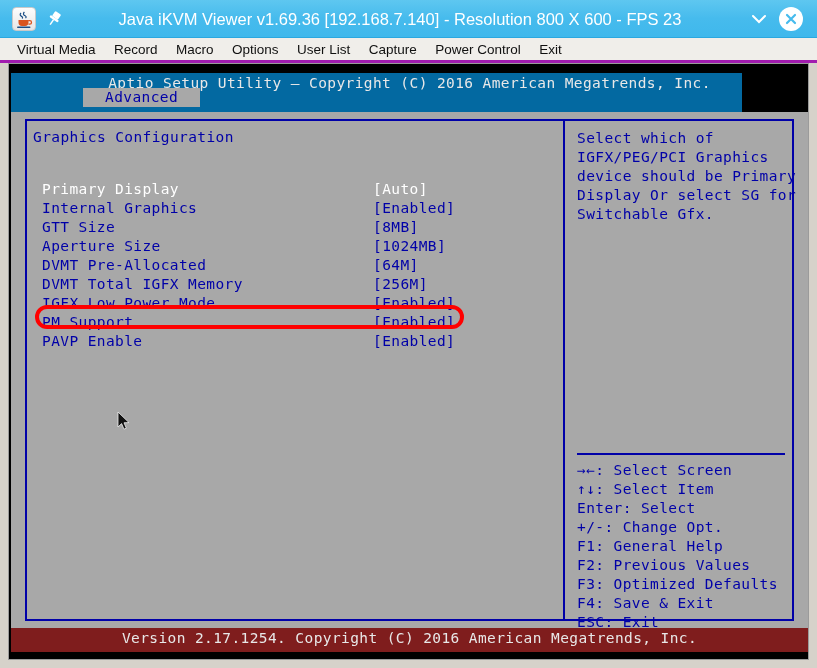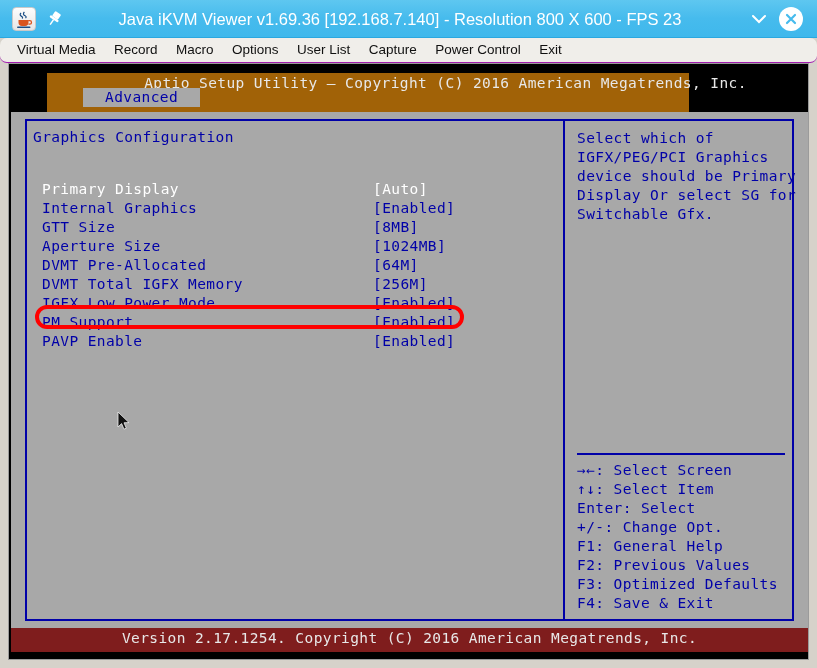--- a/index.html
+++ b/index.html
@@ -74,24 +74,23 @@
     background: #ffffff;
     cursor: pointer;
   }
 
   
   #menu-bar {
     position: absolute;
     left: 0; top: 38px;
     width: 817px; height: 25px;
     background: #f0eeea;
-    border-bottom: 1px solid #a21caf;
-    box-sizing: border-box;
-    white-space: nowrap;
-    border-radius: 7px;
+    border-bottom: 3px solid #a21caf;
+    box-sizing: border-box;
+    white-space: nowrap;
   }
   .menu-item {
     display: inline-block;
     height: 24px;
     line-height: 24px;
     padding: 0 7px;
     font-size: 13.5px;
     color: #101010;
     cursor: pointer;
     font-family: "Liberation Sans", sans-serif;
@@ -114,23 +113,22 @@
     width: 797px; height: 593px;
     background: #000000;
     font-family: "DejaVu Sans Mono", "Liberation Mono", monospace;
     overflow: hidden;
   }
 
   
   #bios-header {
     position: absolute;
     left: 0; top: 7px;
-    width: 642px; height: 39px;
-    background: #a16207;
-    margin-left: 36px;
+    width: 731px; height: 39px;
+    background: #0369a1;
   }
   #bios-header-title {
     position: absolute;
     left: 0; top: 2px;
     width: 797px;
     text-align: center;
     color: #e8e8e8;
     font-size: 14.5px;
     letter-spacing: 0.4px;
     white-space: nowrap;
@@ -417,20 +415,21 @@
 
           <div id="nav-keys">
             <div class="nav-line">→←: Select Screen</div>
             <div class="nav-line">↑↓: Select Item</div>
             <div class="nav-line">Enter: Select</div>
             <div class="nav-line">+/-: Change Opt.</div>
             <div class="nav-line">F1: General Help</div>
             <div class="nav-line">F2: Previous Values</div>
             <div class="nav-line">F3: Optimized Defaults</div>
             <div class="nav-line">F4: Save &amp; Exit</div>
+            <div class="nav-line">ESC: Exit</div>
           </div>
         </div>
       </div>
 
       <div id="bios-footer">
         <div id="bios-footer-text">Version 2.17.1254. Copyright (C) 2016 American Megatrends, Inc.</div>
       </div>
 
     </div>
   </div>

